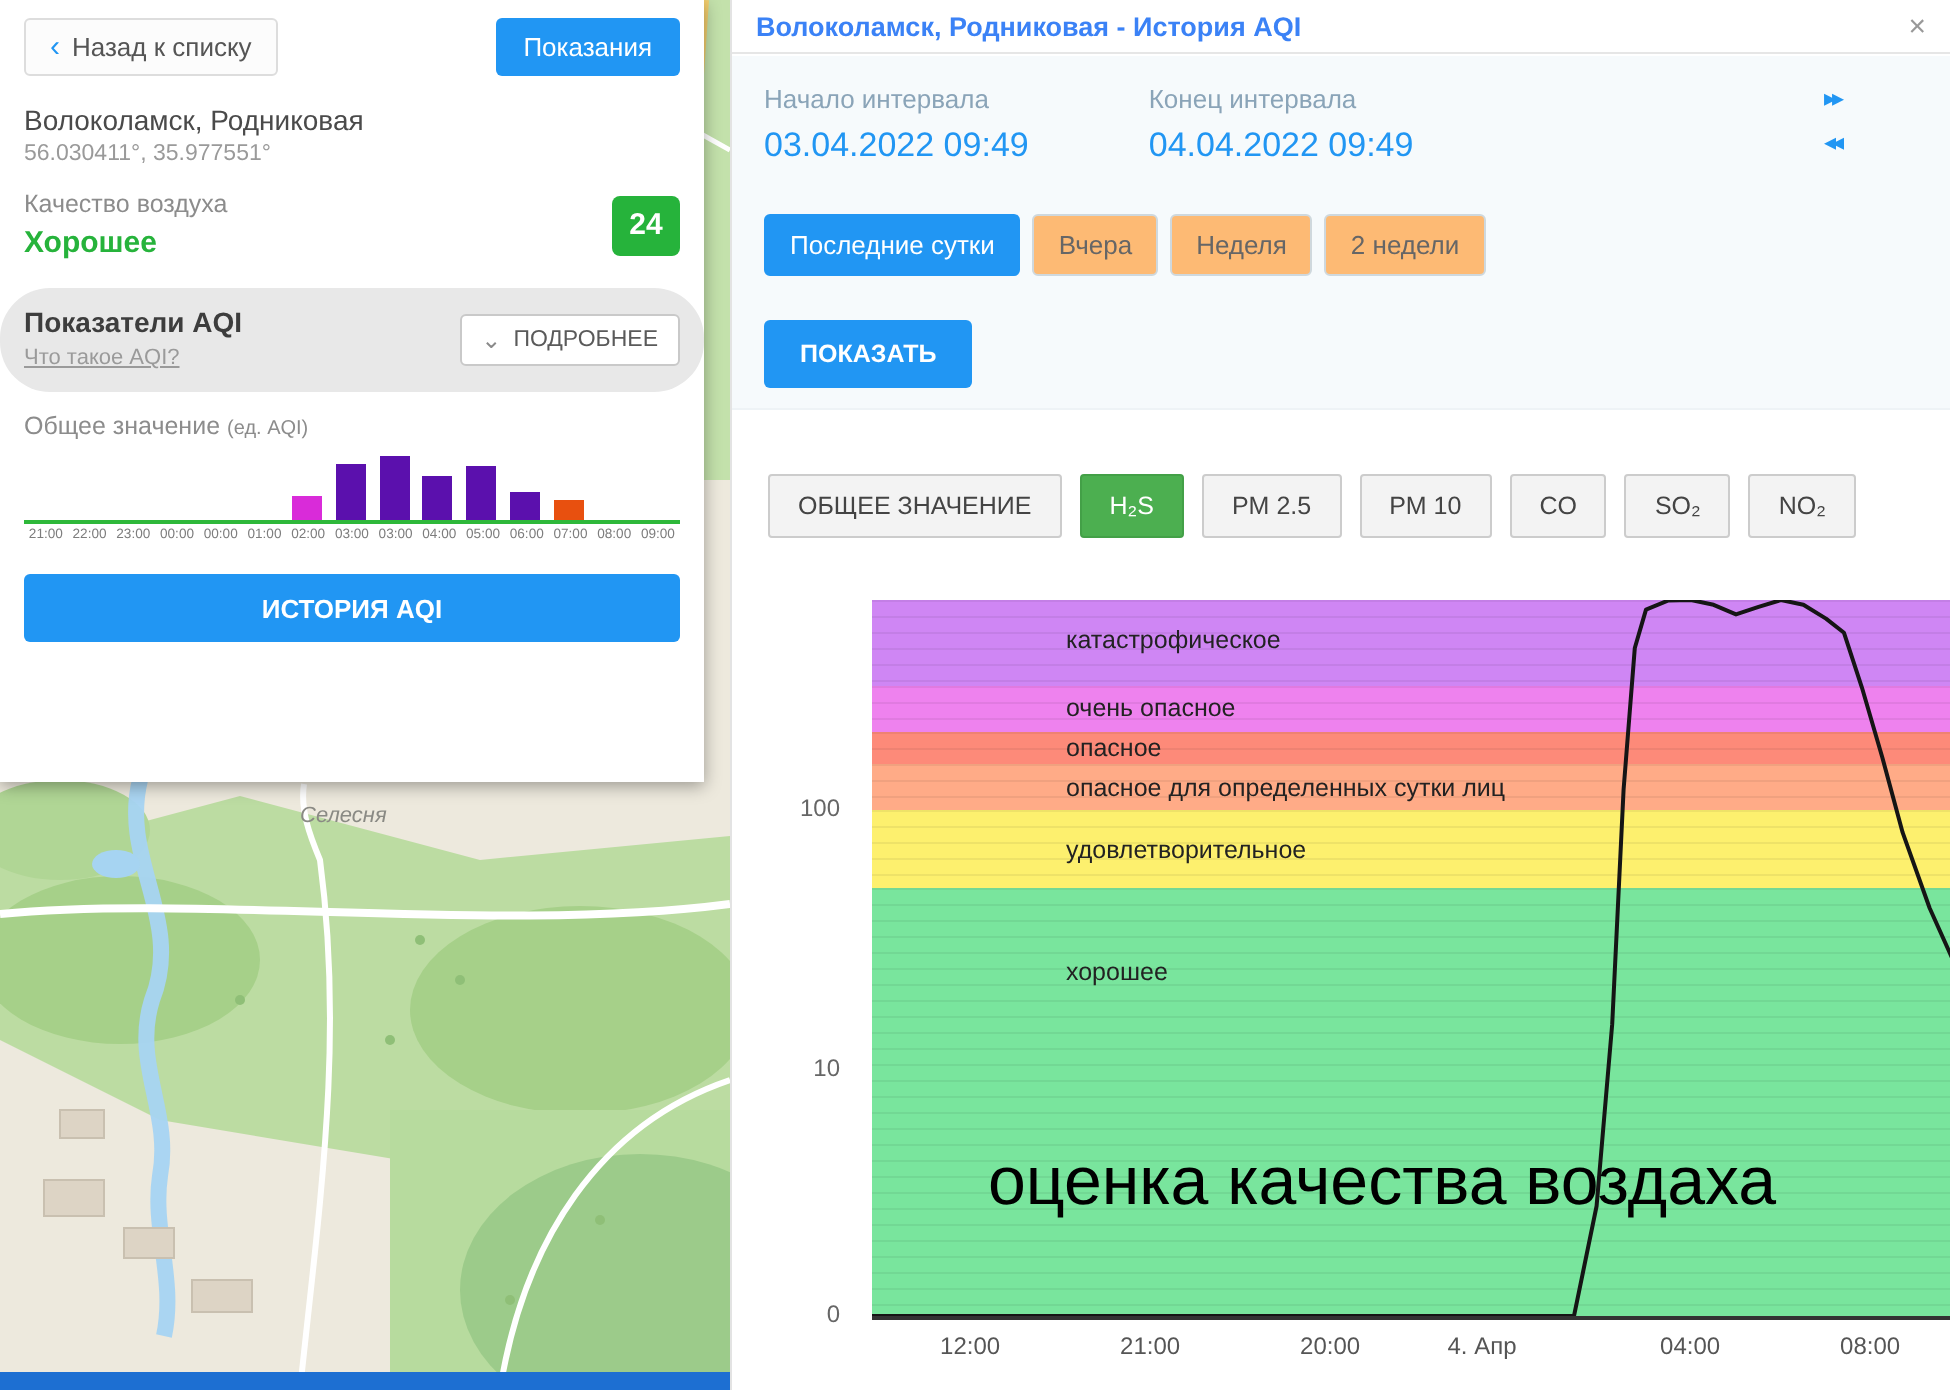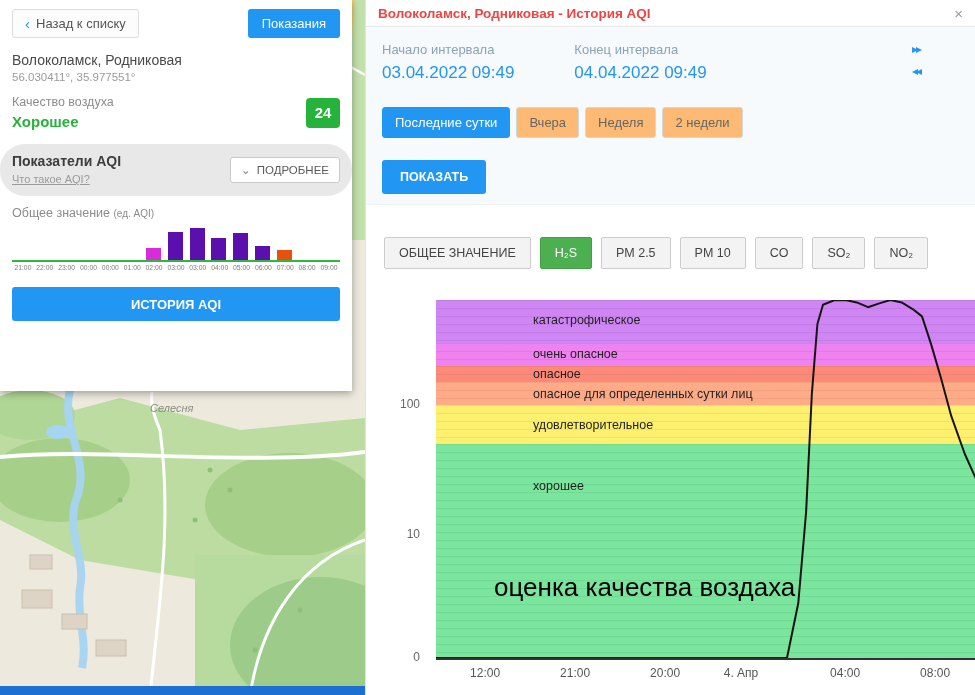--- a/index.html
+++ b/index.html
@@ -41,21 +41,21 @@
   #mini-bars { display:flex; align-items:flex-end; height:36px; border-bottom:2px solid #2eb83a; }
   .mbar { width:15px; margin:0 3.4px; }
   #mini-times { display:flex; margin-top:2px; }
   #mini-times span { flex:1; text-align:center; font-size:6.8px; color:#7d7d7d; white-space:nowrap; }
   #history-btn { display:block; margin:16px 12px 12px; width:calc(100% - 24px); height:34px; border:none;
                  background:#2196F3; color:#fff; font-size:13px; font-weight:bold; border-radius:3px; cursor:pointer; }
 
   
   #panel { position:absolute; left:365px; top:0; width:610px; height:695px; background:#fff; border-left:1px solid #e3e3e3; }
   #panel header { height:27px; display:flex; align-items:center; padding:0 12px; border-bottom:1px solid #e6e6e6; }
-  .panel-title { font-size:13.5px; font-weight:bold; color:#ef4444; }
+  .panel-title { font-size:13.5px; font-weight:bold; color:#3b82f6; }
   .close-x { margin-left:auto; color:#999; font-size:15px; cursor:pointer; }
   .controls { position:absolute; left:0; top:28px; width:610px; height:177px; background:#f6fafc;
               border-bottom:1px solid #eef3f6; padding:14px 16px; }
   .interval-row { position:relative; display:flex; gap:60px; }
   .int-label { font-size:13px; color:#8aa4b8; }
   .int-value { font-size:17px; color:#2196F3; margin-top:6px; cursor:pointer; }
   .arrows { position:absolute; right:40px; top:0; display:flex; flex-direction:column; gap:8px; }
   .arrows button { border:none; background:transparent; color:#2196F3; font-size:12px; cursor:pointer; letter-spacing:-2px; }
   #range-tabs { margin-top:24px; display:flex; gap:6px; }
   .rtab { border:1px solid #cfd8dd; background:#fdba74; color:#666; font-size:13px; padding:7px 12px;
@@ -70,21 +70,21 @@
 
   
   #chart-block { position:absolute; left:0; top:300px; width:610px; height:385px; }
   #ylabels { position:absolute; left:0; top:0; width:62px; height:360px; }
   .ytick { position:absolute; right:8px; font-size:12px; color:#666; width:54px; text-align:right; }
   #plot { position:absolute; left:70px; top:0; width:540px; height:360px; border-bottom:2px solid #333; overflow:hidden; }
   .band { position:absolute; left:0; width:540px;
           background-image:repeating-linear-gradient(to bottom, rgba(0,0,0,0.06) 0 1px, transparent 1px 8px); }
   .band-label { position:absolute; left:97px; font-size:12.5px; color:#222; white-space:nowrap; }
   #line-svg { position:absolute; left:0; top:0; }
-  #overlay-text { position:absolute; left:58px; top:272px; font-size:26px; color:#000; white-space:nowrap; }
+  #overlay-text { position:absolute; left:58px; top:272px; font-size:34px; color:#000; white-space:nowrap; }
   #xlabels { position:absolute; left:70px; top:366px; width:540px; height:20px; }
   .xtick { position:absolute; transform:translateX(-50%); font-size:12px; color:#555; white-space:nowrap; }
 </style>
 </head>
 <body>
 
 <div id="app">
 
   <div id="map">
     <svg width="365" height="695" viewBox="0 0 365 695">

